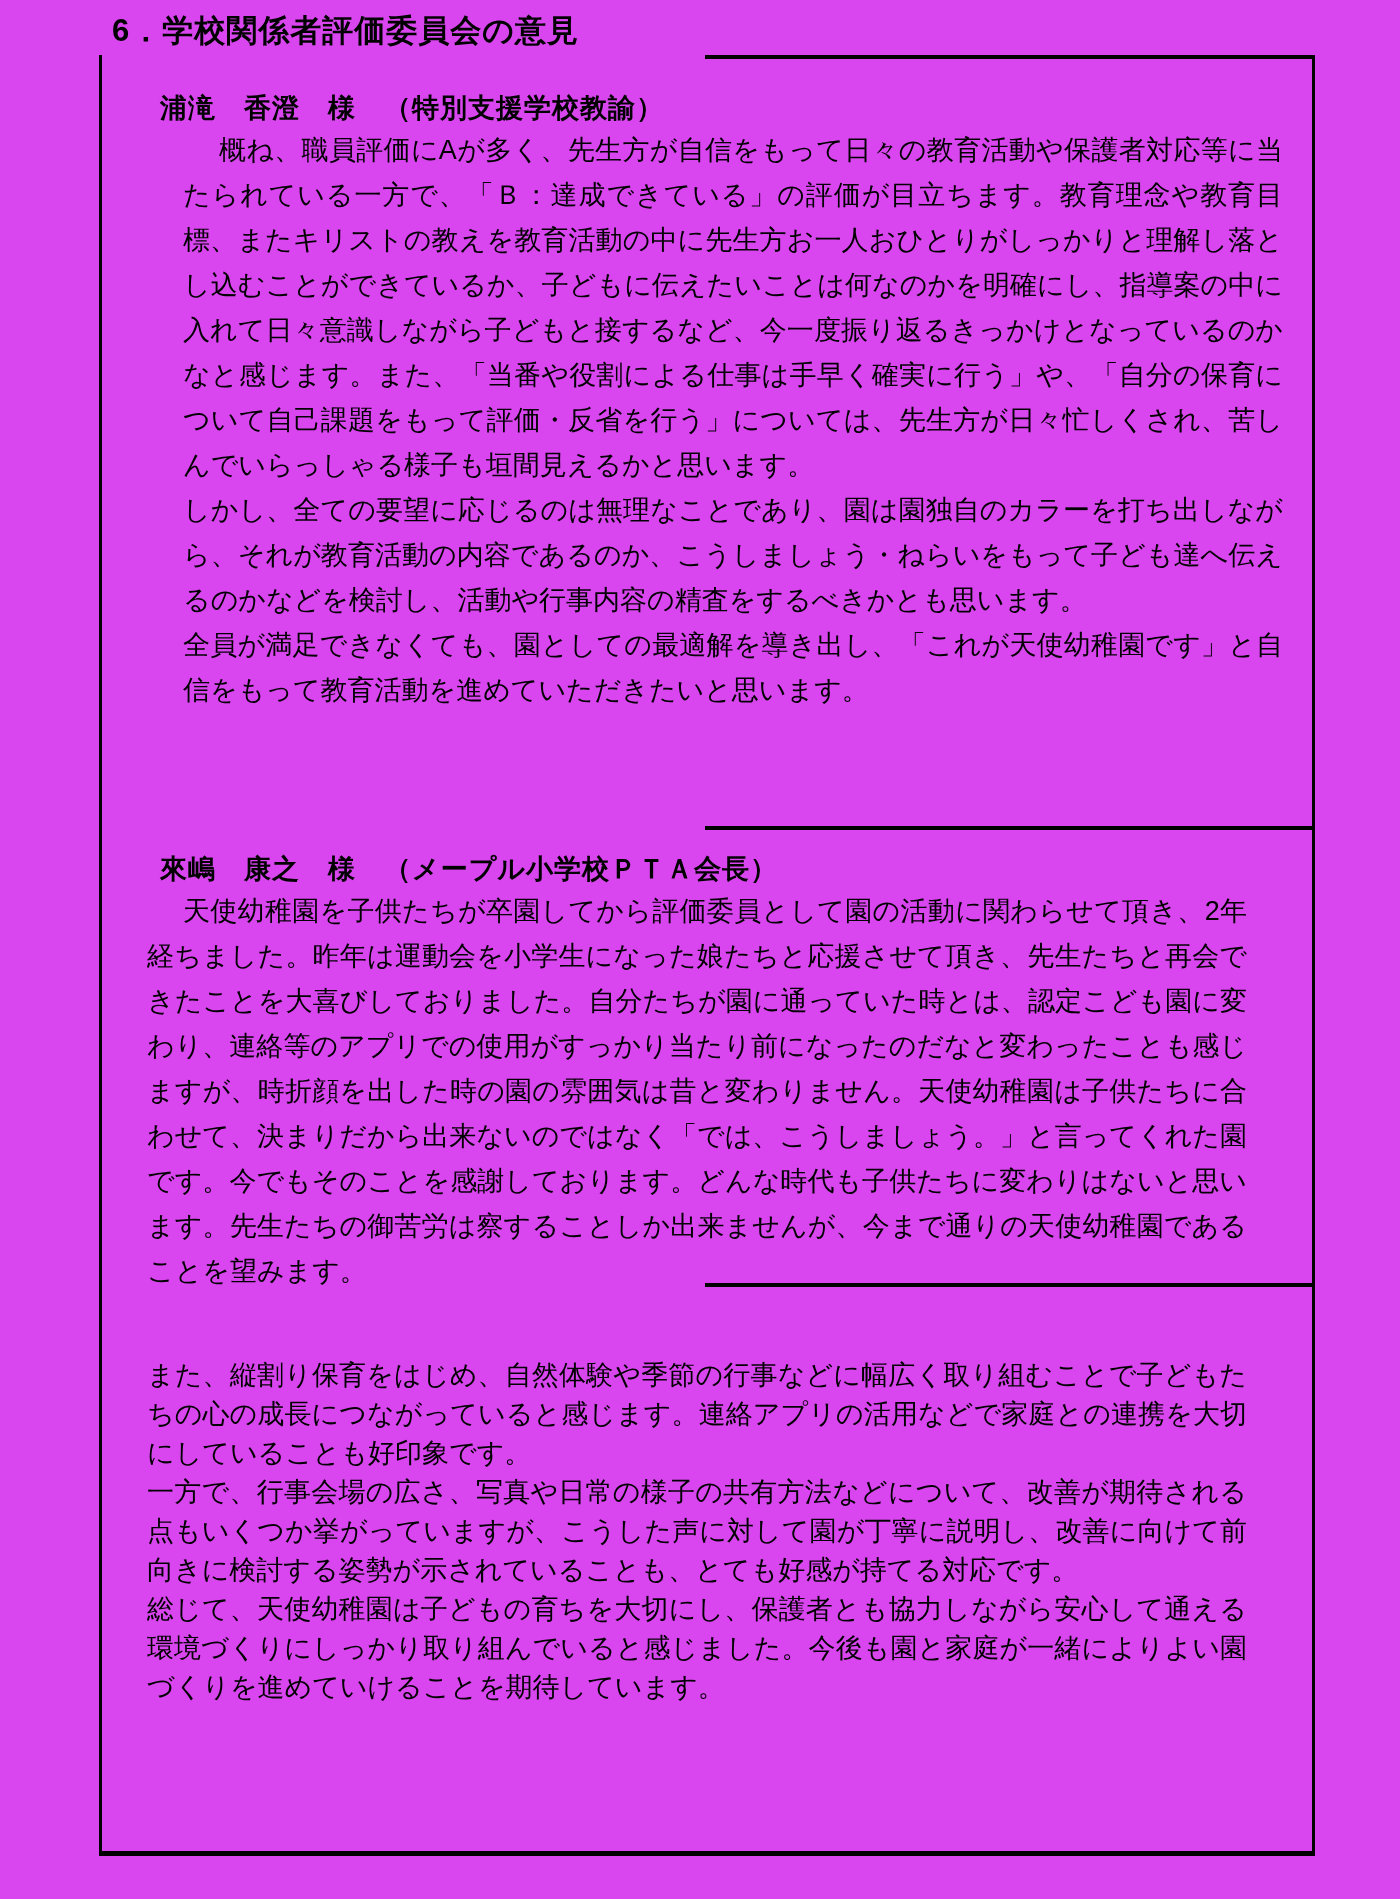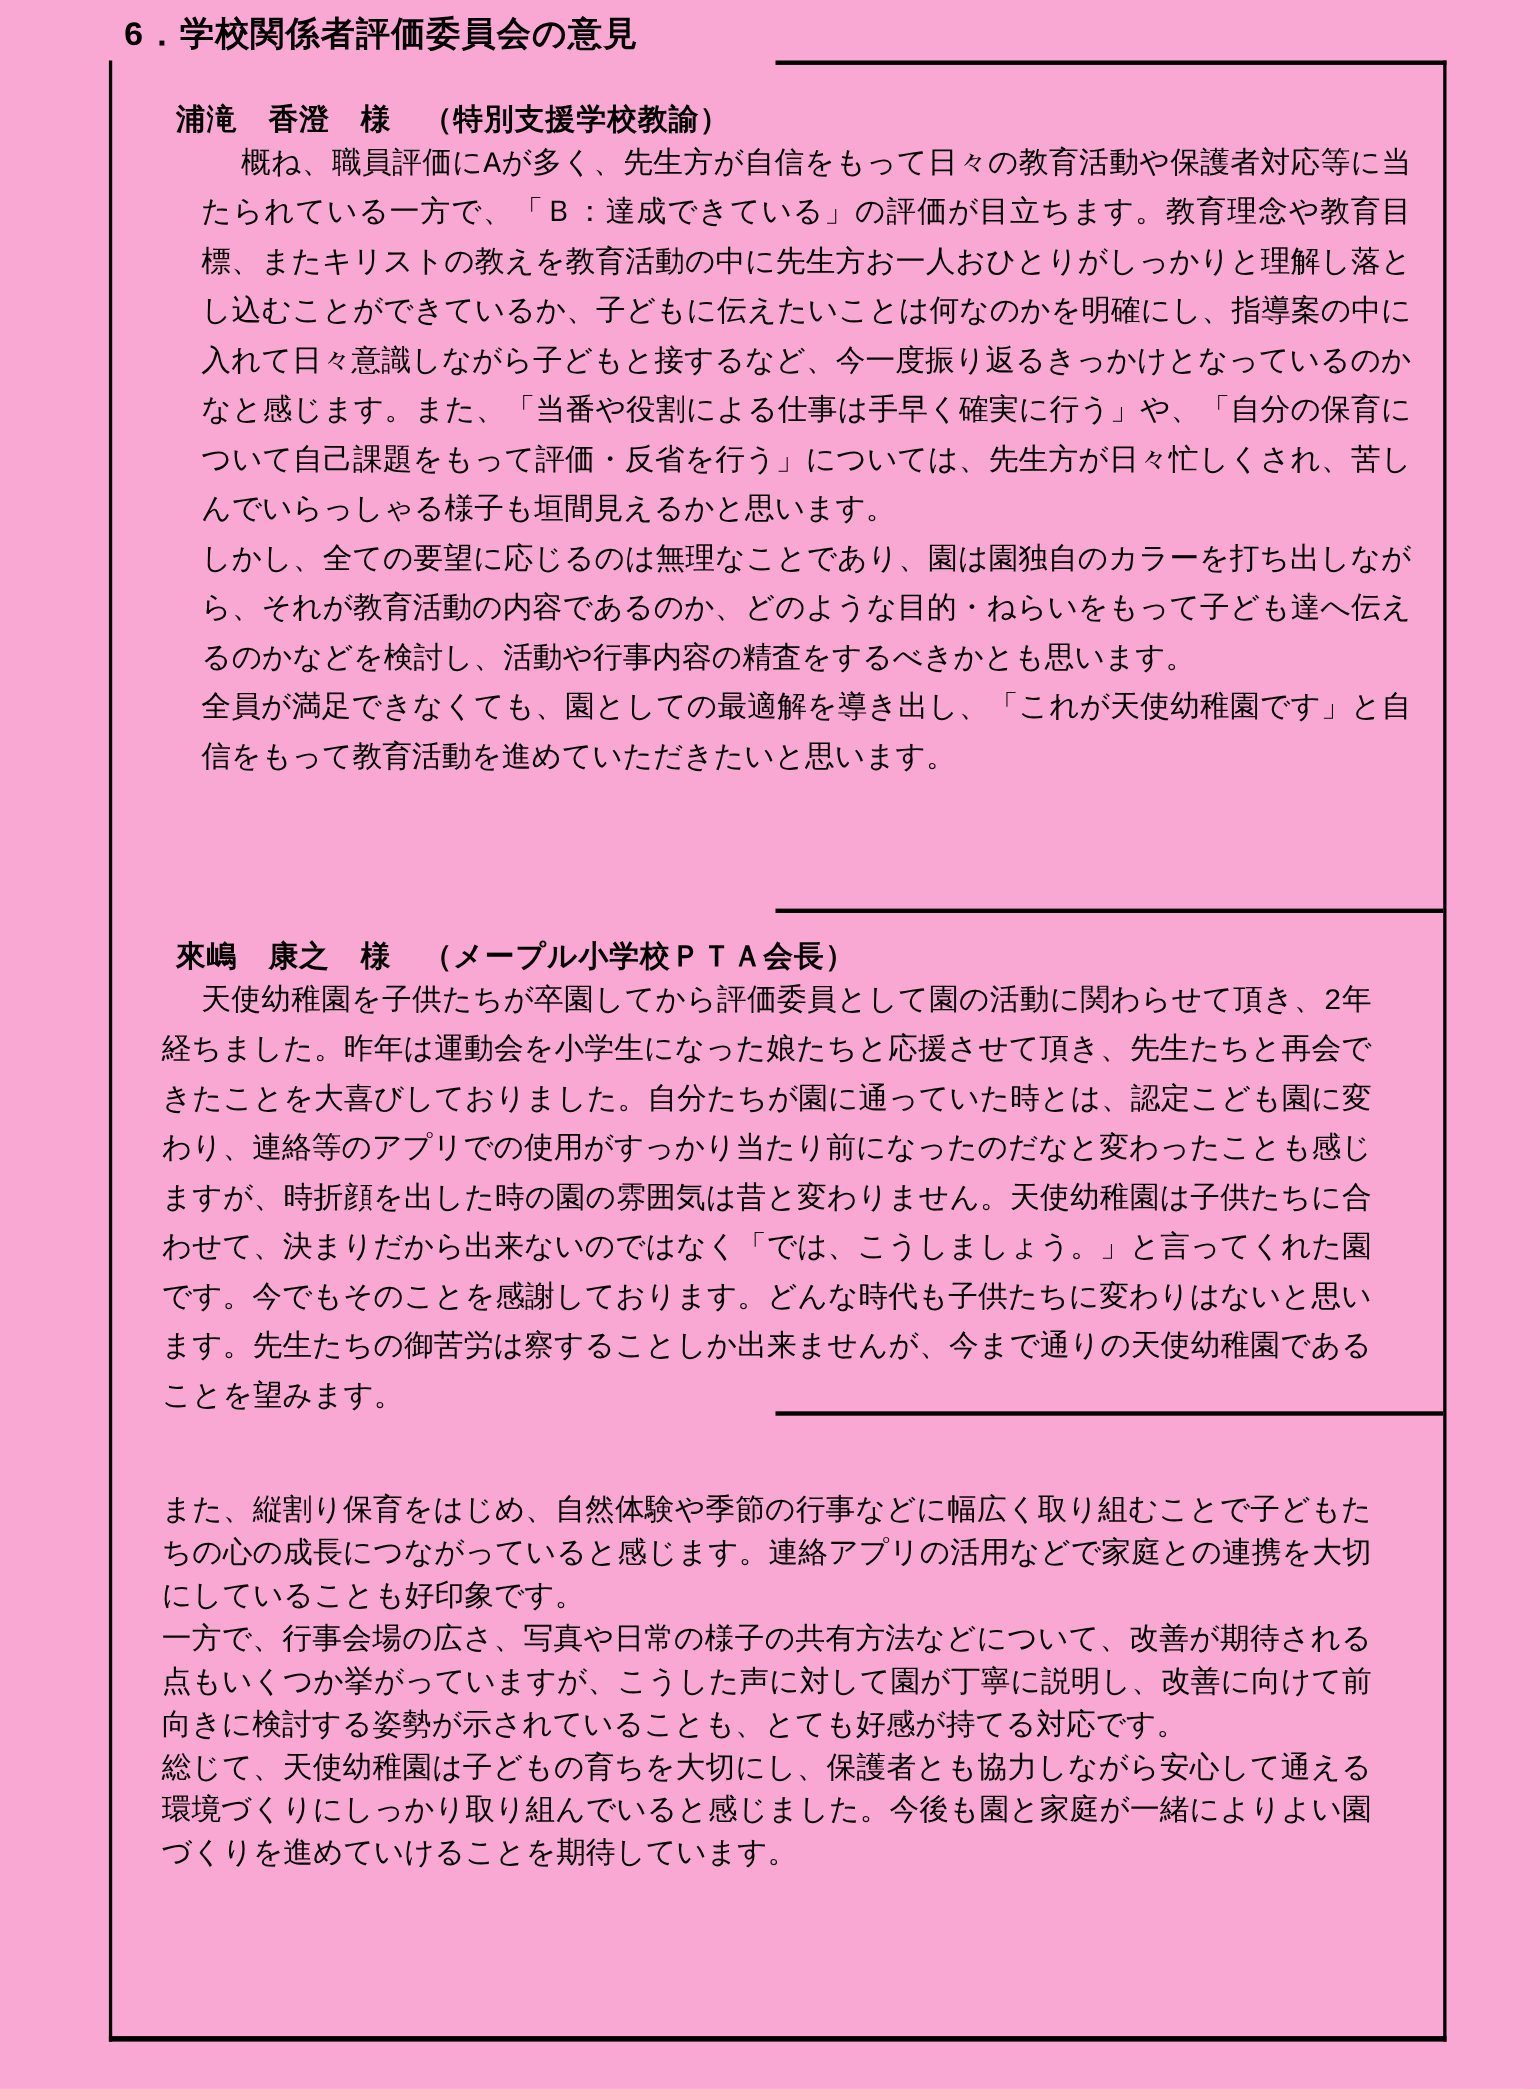--- a/index.html
+++ b/index.html
@@ -4,22 +4,22 @@
 <style>
   html, body {
     margin: 0;
     padding: 0;
     background: #ffffff;
   }
   .page {
     position: relative;
     width: 1400px;
     height: 1899px;
-    background: #f9a8d4;
-    font-family: Liberation Mono, monospace;
+    background: #d946ef;
+    font-family: Liberation Sans, sans-serif;
     color: #000000;
     overflow: hidden;
   }
   .title {
     position: absolute;
     left: 112px;
     top: 10px;
     margin: 0;
     font-size: 31px;
     font-weight: 700;
@@ -86,21 +86,21 @@
   <h1 class="title">6．学校関係者評価委員会の意見</h1>
 
   <div class="frame"></div>
   <div class="rule rule-top"></div>
   <div class="rule rule-sec2"></div>
   <div class="rule rule-sec3"></div>
 
   <h2 class="sec-header sec1-header">浦滝　香澄　様　（特別支援学校教諭）</h2>
   <div class="sec-body sec1-body">
     <p class="para indent">概ね、職員評価にAが多く、先生方が自信をもって日々の教育活動や保護者対応等に当たられている一方で、「Ｂ：達成できている」の評価が目立ちます。教育理念や教育目標、またキリストの教えを教育活動の中に先生方お一人おひとりがしっかりと理解し落とし込むことができているか、子どもに伝えたいことは何なのかを明確にし、指導案の中に入れて日々意識しながら子どもと接するなど、今一度振り返るきっかけとなっているのかなと感じます。また、「当番や役割による仕事は手早く確実に行う」や、「自分の保育について自己課題をもって評価・反省を行う」については、先生方が日々忙しくされ、苦しんでいらっしゃる様子も垣間見えるかと思います。</p>
-    <p class="para">しかし、全ての要望に応じるのは無理なことであり、園は園独自のカラーを打ち出しながら、それが教育活動の内容であるのか、どのような目的・ねらいをもって子ども達へ伝えるのかなどを検討し、活動や行事内容の精査をするべきかとも思います。</p>
+    <p class="para">しかし、全ての要望に応じるのは無理なことであり、園は園独自のカラーを打ち出しながら、それが教育活動の内容であるのか、こうしましょう・ねらいをもって子ども達へ伝えるのかなどを検討し、活動や行事内容の精査をするべきかとも思います。</p>
     <p class="para">全員が満足できなくても、園としての最適解を導き出し、「これが天使幼稚園です」と自信をもって教育活動を進めていただきたいと思います。</p>
   </div>
 
   <h2 class="sec-header sec2-header">來嶋　康之　様　（メープル小学校ＰＴＡ会長）</h2>
   <div class="sec-body sec2-body">
     <p class="para indent">天使幼稚園を子供たちが卒園してから評価委員として園の活動に関わらせて頂き、2年経ちました。昨年は運動会を小学生になった娘たちと応援させて頂き、先生たちと再会できたことを大喜びしておりました。自分たちが園に通っていた時とは、認定こども園に変わり、連絡等のアプリでの使用がすっかり当たり前になったのだなと変わったことも感じますが、時折顔を出した時の園の雰囲気は昔と変わりません。天使幼稚園は子供たちに合わせて、決まりだから出来ないのではなく「では、こうしましょう。」と言ってくれた園です。今でもそのことを感謝しております。どんな時代も子供たちに変わりはないと思います。先生たちの御苦労は察することしか出来ませんが、今まで通りの天使幼稚園であることを望みます。</p>
   </div>
 
   <div class="sec-body sec3-body">
     <p class="para">また、縦割り保育をはじめ、自然体験や季節の行事などに幅広く取り組むことで子どもたちの心の成長につながっていると感じます。連絡アプリの活用などで家庭との連携を大切にしていることも好印象です。</p>

